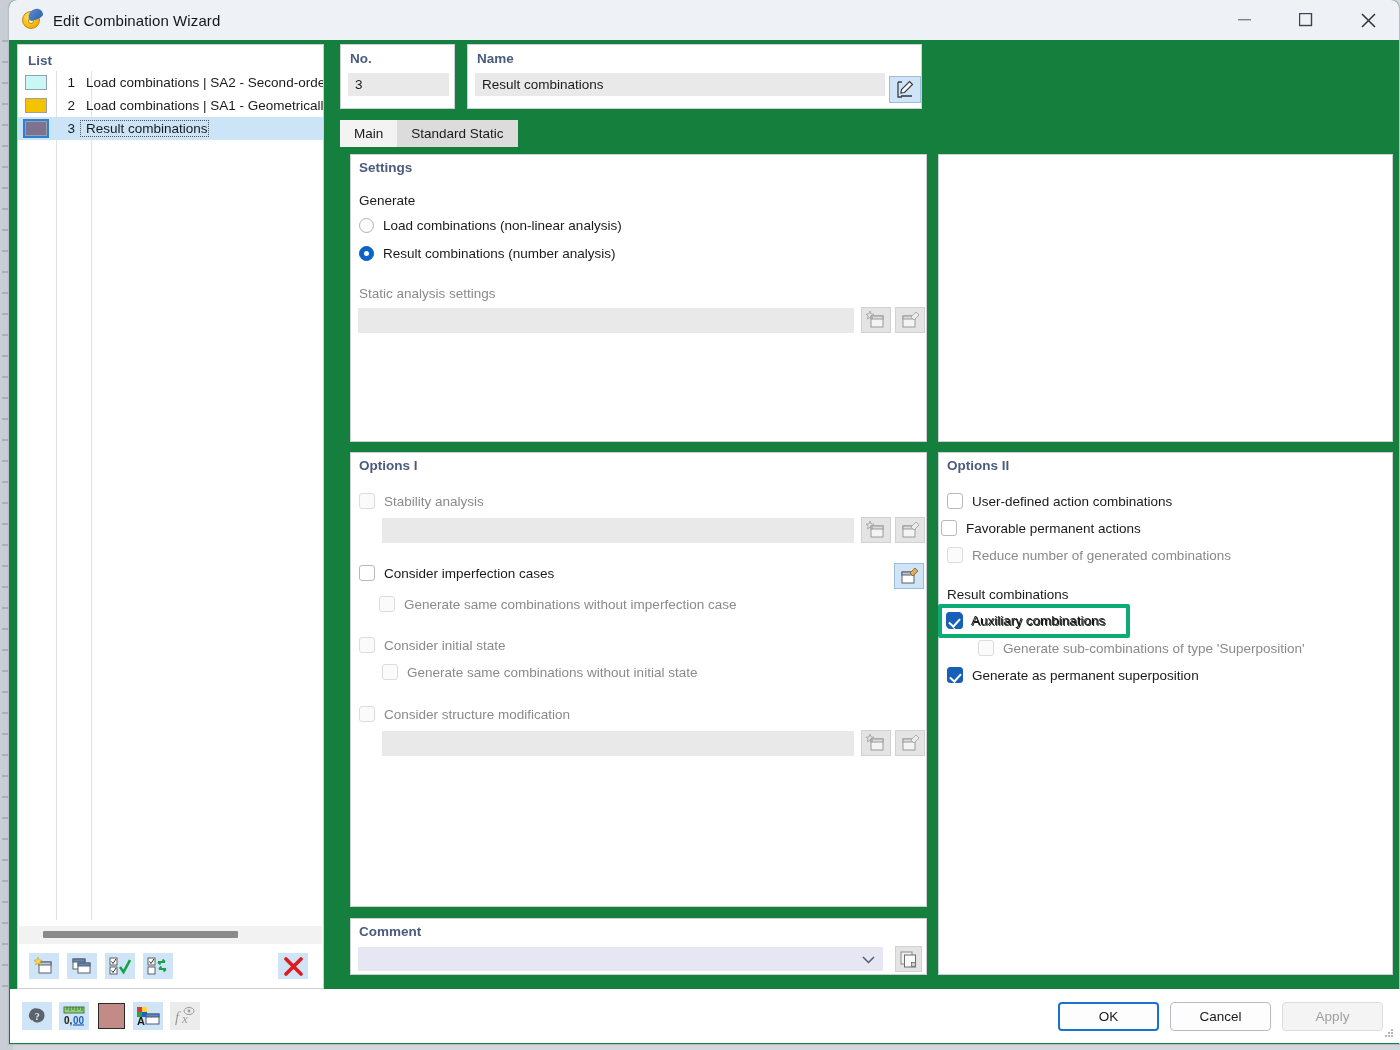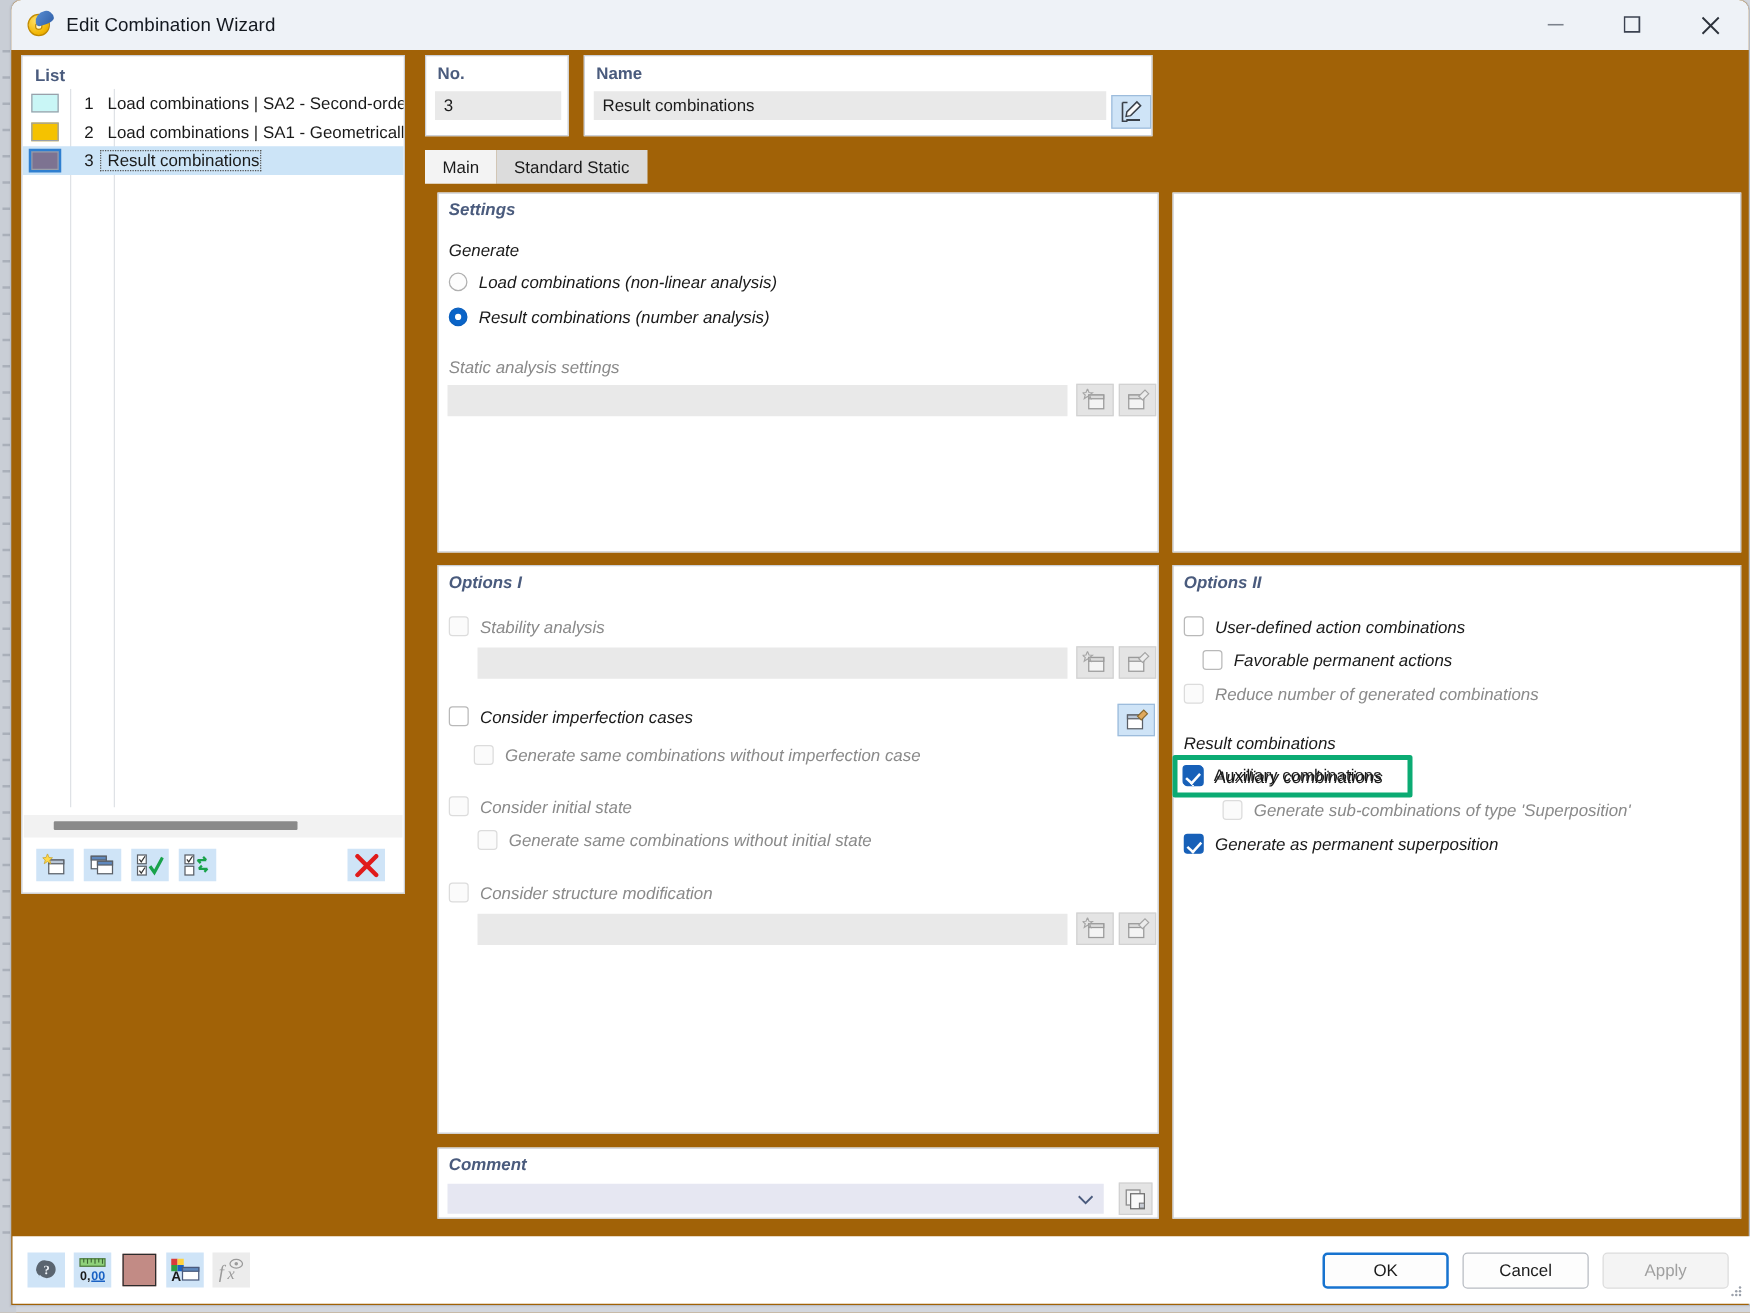--- a/index.html
+++ b/index.html
@@ -16,21 +16,21 @@
   
   #bg-sliver {
     position: absolute; left: 0; top: 0; width: 13px; height: 1050px;
     background: #c9ced6;
   }
   #bg-sliver .tick { position:absolute; left:2px; width:7px; height:2px; background:#aab0ba; }
 
   
   #window {
     position: absolute; left: 8px; top: 0; width: 1392px; height: 1045px;
-    background: #a16207;
+    background: #15803d;
     border-radius: 8px 8px 0 0;
     border: 1px solid #b9bec6;
     border-top: none;
     box-shadow: 0 0 0 1px rgba(0,0,0,0.02);
   }
 
   
   #titlebar {
     position: absolute; left: 0; top: 0; width: 100%; height: 40px;
     background: #eef2f7;
@@ -62,21 +62,21 @@
   #win-controls { margin-left: auto; display: flex; height: 40px; }
   .win-btn {
     width: 62px; height: 40px; display: flex; align-items: center; justify-content: center;
     color: #3b4250;
   }
   .win-btn.close-btn { border-radius: 0 8px 0 0; }
   .win-btn svg { display: block; }
 
   
   #list-panel {
-    position: absolute; left: 8px; top: 44px; width: 307px; height: 671px;
+    position: absolute; left: 8px; top: 44px; width: 307px; height: 945px;
     background: #fff; border: 1px solid #ccd0d6;
   }
   #list-header {
     padding: 8px 0 4px 10px; font-weight: bold; color: #4a5b7d; font-size: 13.5px;
   }
   #list-rows { position: relative; }
   .list-row {
     height: 23px; display: flex; align-items: center; font-size: 13.5px;
     position: relative;
   }
@@ -143,21 +143,21 @@
     display: flex; align-items: flex-end;
   }
   .tab {
     height: 27px; padding: 0 14px; display: flex; align-items: center;
     font-size: 13.5px; background: #dcdcdc; color: #1a1a1a;
   }
   .tab.active { background: #f3f3f3; }
 
   
   .panel {
-    position: absolute; background: #fff; border: 1px solid #ccd0d6; font-style: italic;
+    position: absolute; background: #fff; border: 1px solid #ccd0d6;
   }
   .panel-title {
     position: absolute; left: 8px; top: 5px; font-weight: bold; color: #4a5b7d; font-size: 13.5px;
   }
   #settings-panel { left: 341px; top: 154px; width: 577px; height: 288px; }
   #preview-panel { left: 929px; top: 154px; width: 455px; height: 288px; }
   #options1-panel { left: 341px; top: 452px; width: 577px; height: 455px; }
   #options2-panel { left: 929px; top: 452px; width: 455px; height: 523px; }
   #comment-panel  { left: 341px; top: 918px; width: 577px; height: 57px; }
 
@@ -521,21 +521,21 @@
   </div>
 
   <div class="panel" id="options2-panel">
     <div class="panel-title">Options II</div>
 
     <div class="cb-row" style="position:absolute;left:8px;top:40px;">
       <div class="cb"></div>
       <div class="sub-label">User-defined action combinations</div>
     </div>
 
-    <div class="cb-row" style="position:absolute;left:23px;top:67px;">
+    <div class="cb-row" style="position:absolute;left:2px;top:67px;">
       <div class="cb"></div>
       <div class="sub-label">Favorable permanent actions</div>
     </div>
 
     <div class="cb-row" style="position:absolute;left:8px;top:94px;">
       <div class="cb dim"></div>
       <div class="sub-label dim">Reduce number of generated combinations</div>
     </div>
 
     <div class="sub-label" style="position:absolute;left:8px;top:134px;">Result combinations</div>

